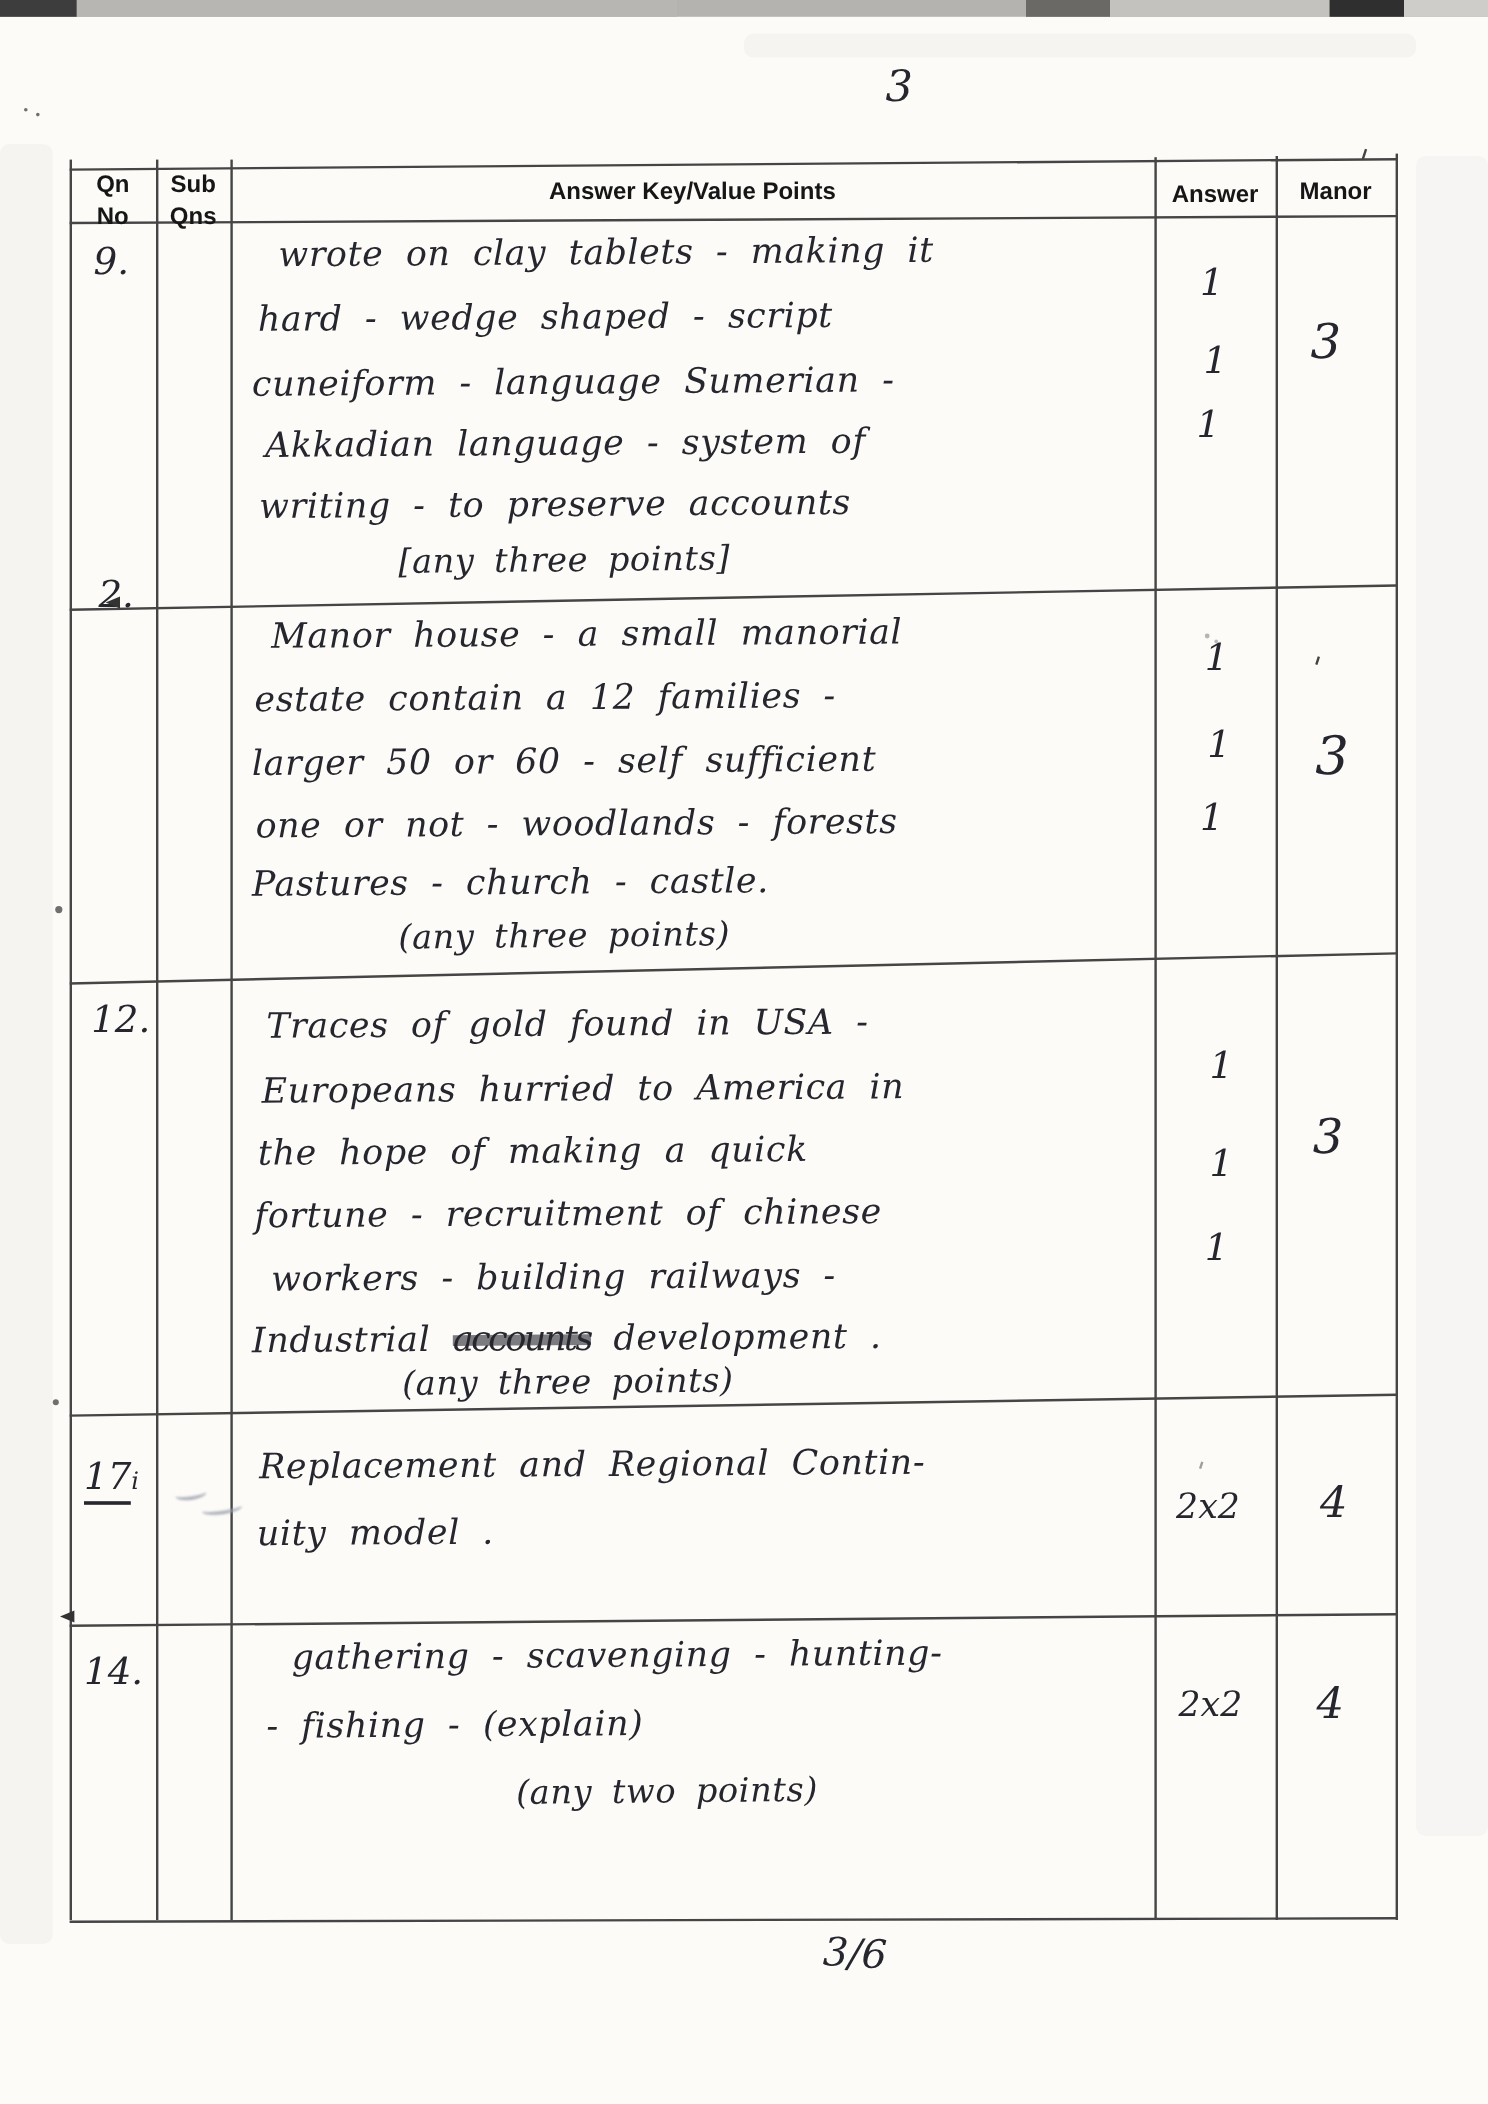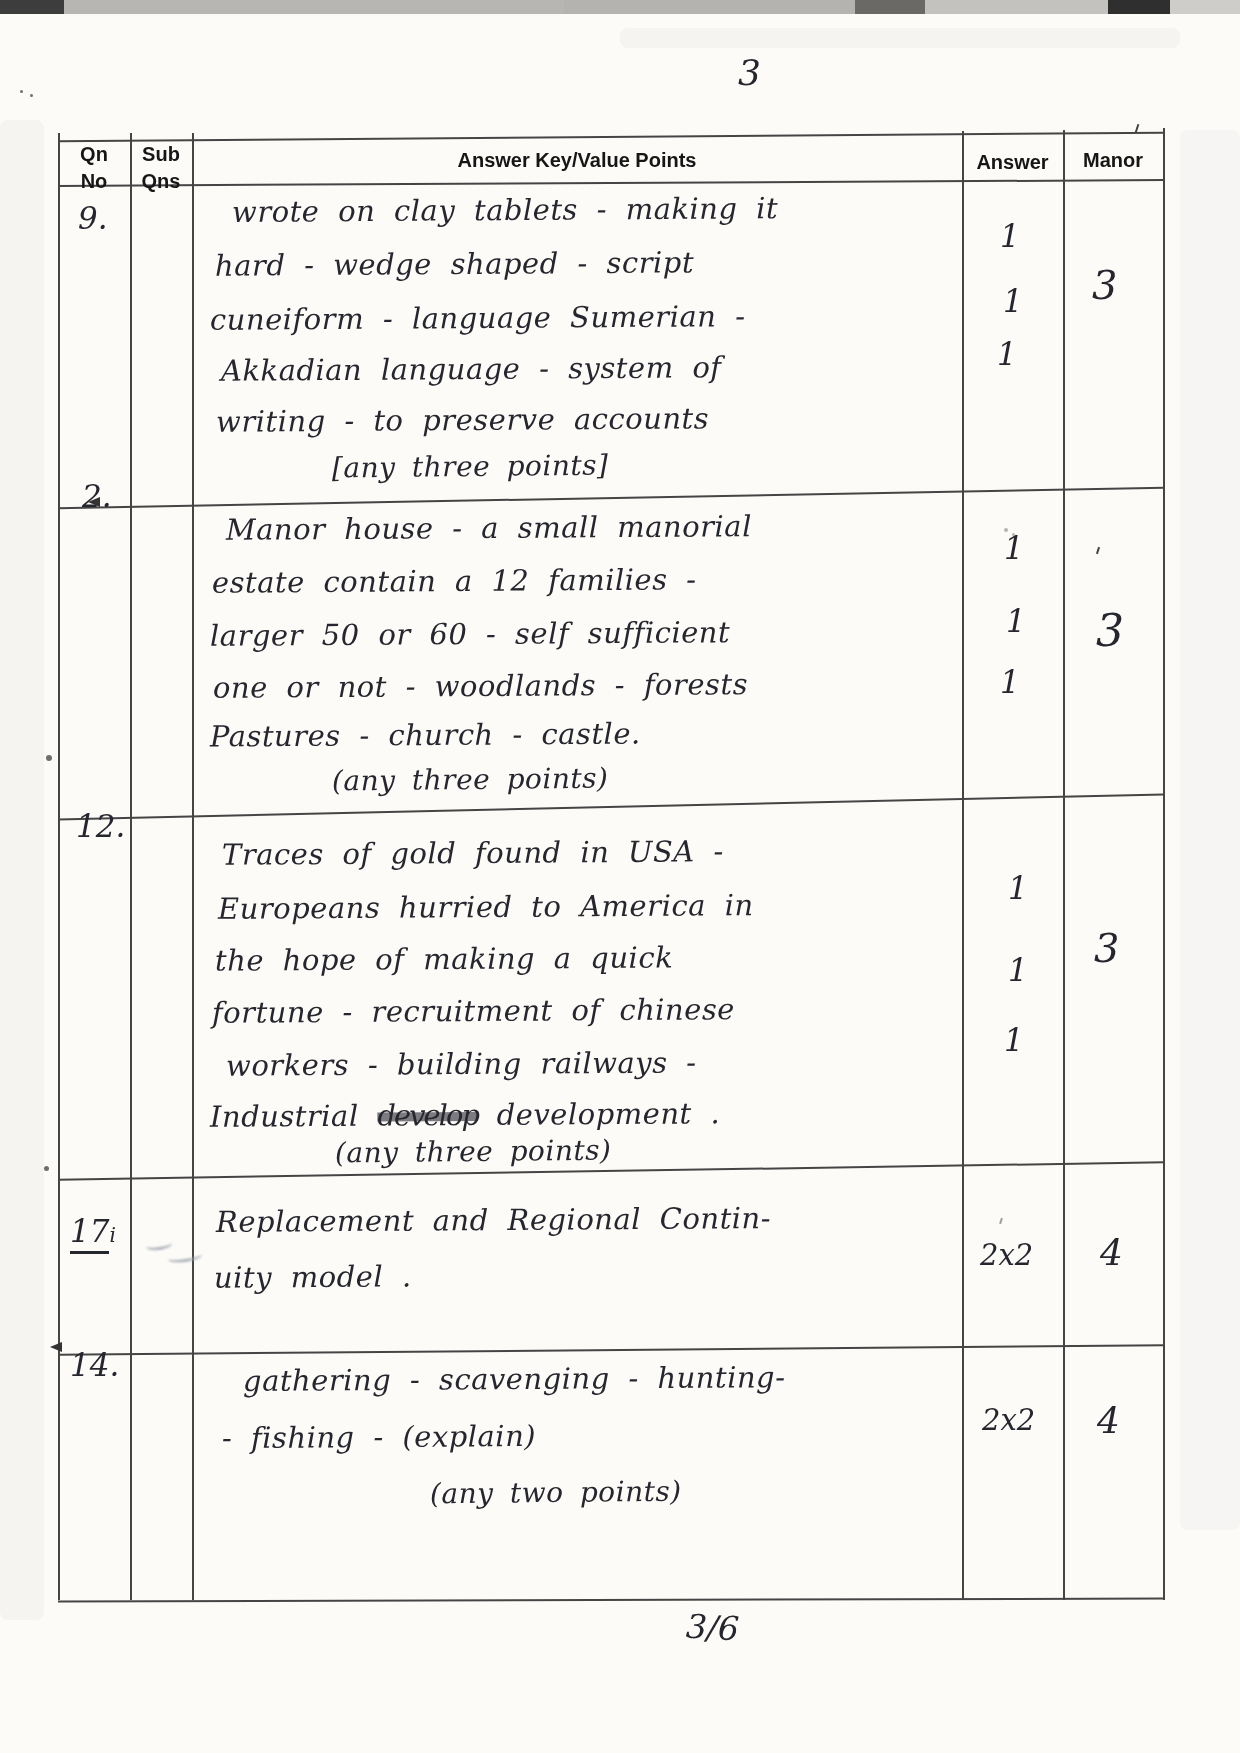--- a/index.html
+++ b/index.html
@@ -102,50 +102,50 @@
       <div class="hw hw-line" style="left:213px;top:669px;">one or not - woodlands - forests</div>
       <div class="hw hw-line" style="left:210px;top:718px;">Pastures - church - castle.</div>
       <div class="hw hw-note" style="left:332px;top:763px;">(any three points)</div>
       <div class="hw hw-score" style="left:1004px;top:530px;">1</div>
       <div class="hw hw-score" style="left:1006px;top:603px;">1</div>
       <div class="hw hw-score" style="left:1000px;top:664px;">1</div>
       <div class="hw hw-total" style="left:1096px;top:605px;font-size:44px;">3</div>
     </div>
 
     <div>
-      <div class="hw hw-qn" style="left:76px;top:808px;">12.</div>
+      <div class="hw hw-qn" style="left:76px;top:832px;">12.</div>
       <div class="hw hw-line" style="left:222px;top:836px;">Traces of gold found in USA -</div>
       <div class="hw hw-line" style="left:218px;top:890px;">Europeans hurried to America in</div>
       <div class="hw hw-line" style="left:215px;top:942px;">the hope of making a quick</div>
       <div class="hw hw-line" style="left:212px;top:994px;">fortune - recruitment of chinese</div>
       <div class="hw hw-line" style="left:226px;top:1047px;">workers - building railways -</div>
       <div class="hw hw-line" style="left:210px;top:1098px;">
         <span>Industrial</span>
-        <span class="scribble">develop</span>
+        <span class="scribble">accounts</span>
         <span>development .</span>
       </div>
       <div class="hw hw-note" style="left:335px;top:1135px;">(any three points)</div>
       <div class="hw hw-score" style="left:1008px;top:870px;">1</div>
       <div class="hw hw-score" style="left:1008px;top:952px;">1</div>
       <div class="hw hw-score" style="left:1004px;top:1022px;">1</div>
       <div class="hw hw-total" style="left:1094px;top:925px;">3</div>
     </div>
 
     <div>
       <div class="hw hw-qn" style="left:70px;top:1213px;">
         <span class="underlined">17</span><span style="font-size:20px;">i</span>
       </div>
       <div class="hw hw-line" style="left:216px;top:1203px;">Replacement and Regional Contin-</div>
       <div class="hw hw-line" style="left:214px;top:1260px;">uity model .</div>
       <div class="hw hw-score" style="left:980px;top:1238px;font-size:29px;">2x2</div>
       <div class="hw hw-total" style="left:1100px;top:1232px;font-size:36px;">4</div>
     </div>
 
     <div>
-      <div class="hw hw-qn" style="left:70px;top:1347px;">14.</div>
+      <div class="hw hw-qn" style="left:70px;top:1375px;">14.</div>
       <div class="hw hw-line" style="left:243px;top:1362px;">gathering - scavenging - hunting-</div>
       <div class="hw hw-line" style="left:222px;top:1420px;">- fishing - (explain)</div>
       <div class="hw hw-note" style="left:430px;top:1476px;">(any two points)</div>
       <div class="hw hw-score" style="left:982px;top:1403px;font-size:29px;">2x2</div>
       <div class="hw hw-total" style="left:1097px;top:1400px;font-size:36px;">4</div>
     </div>
   </div>
 
   <div class="hw" style="left:686px;top:1608px;font-size:33px;transform:rotate(3deg);">3/6</div>
 

